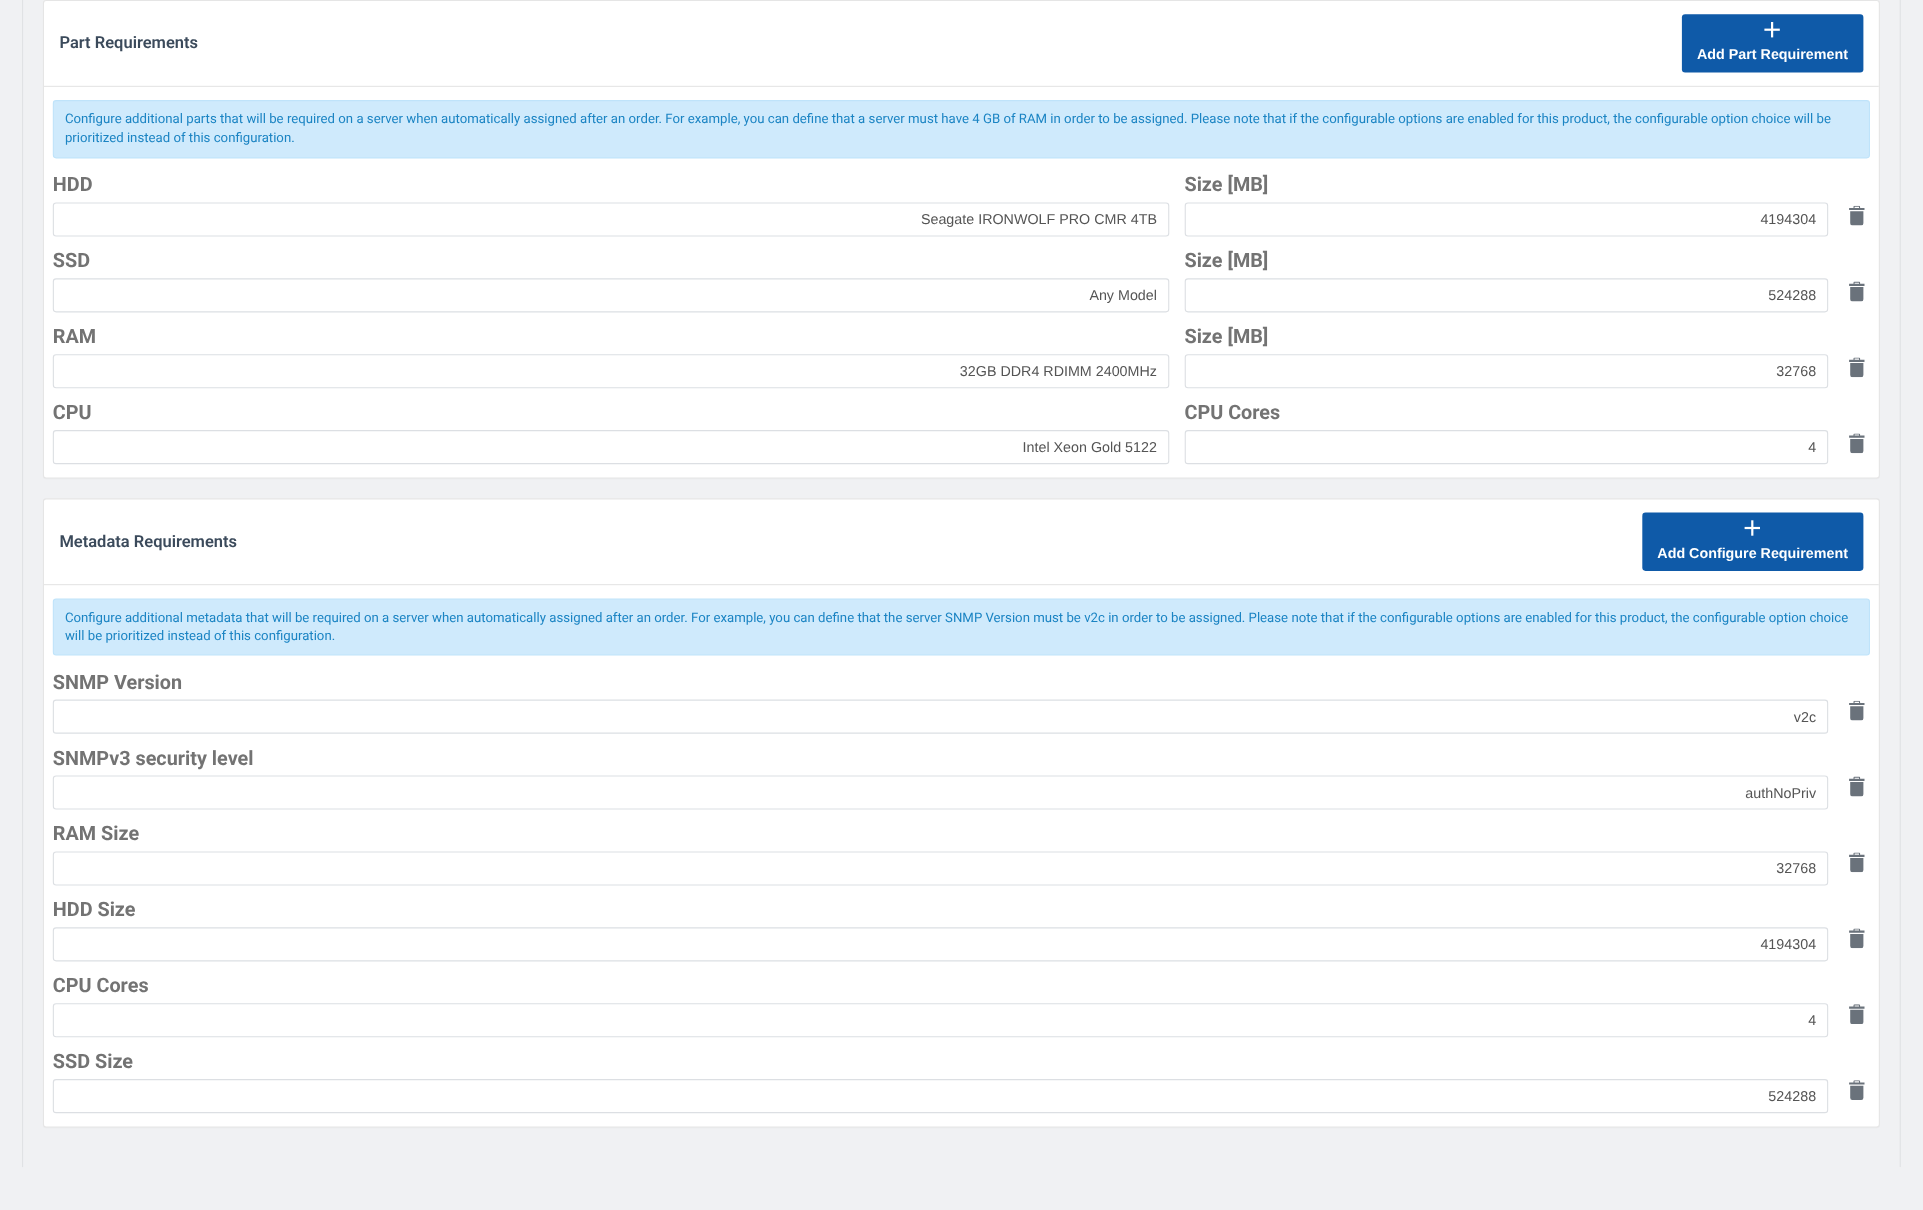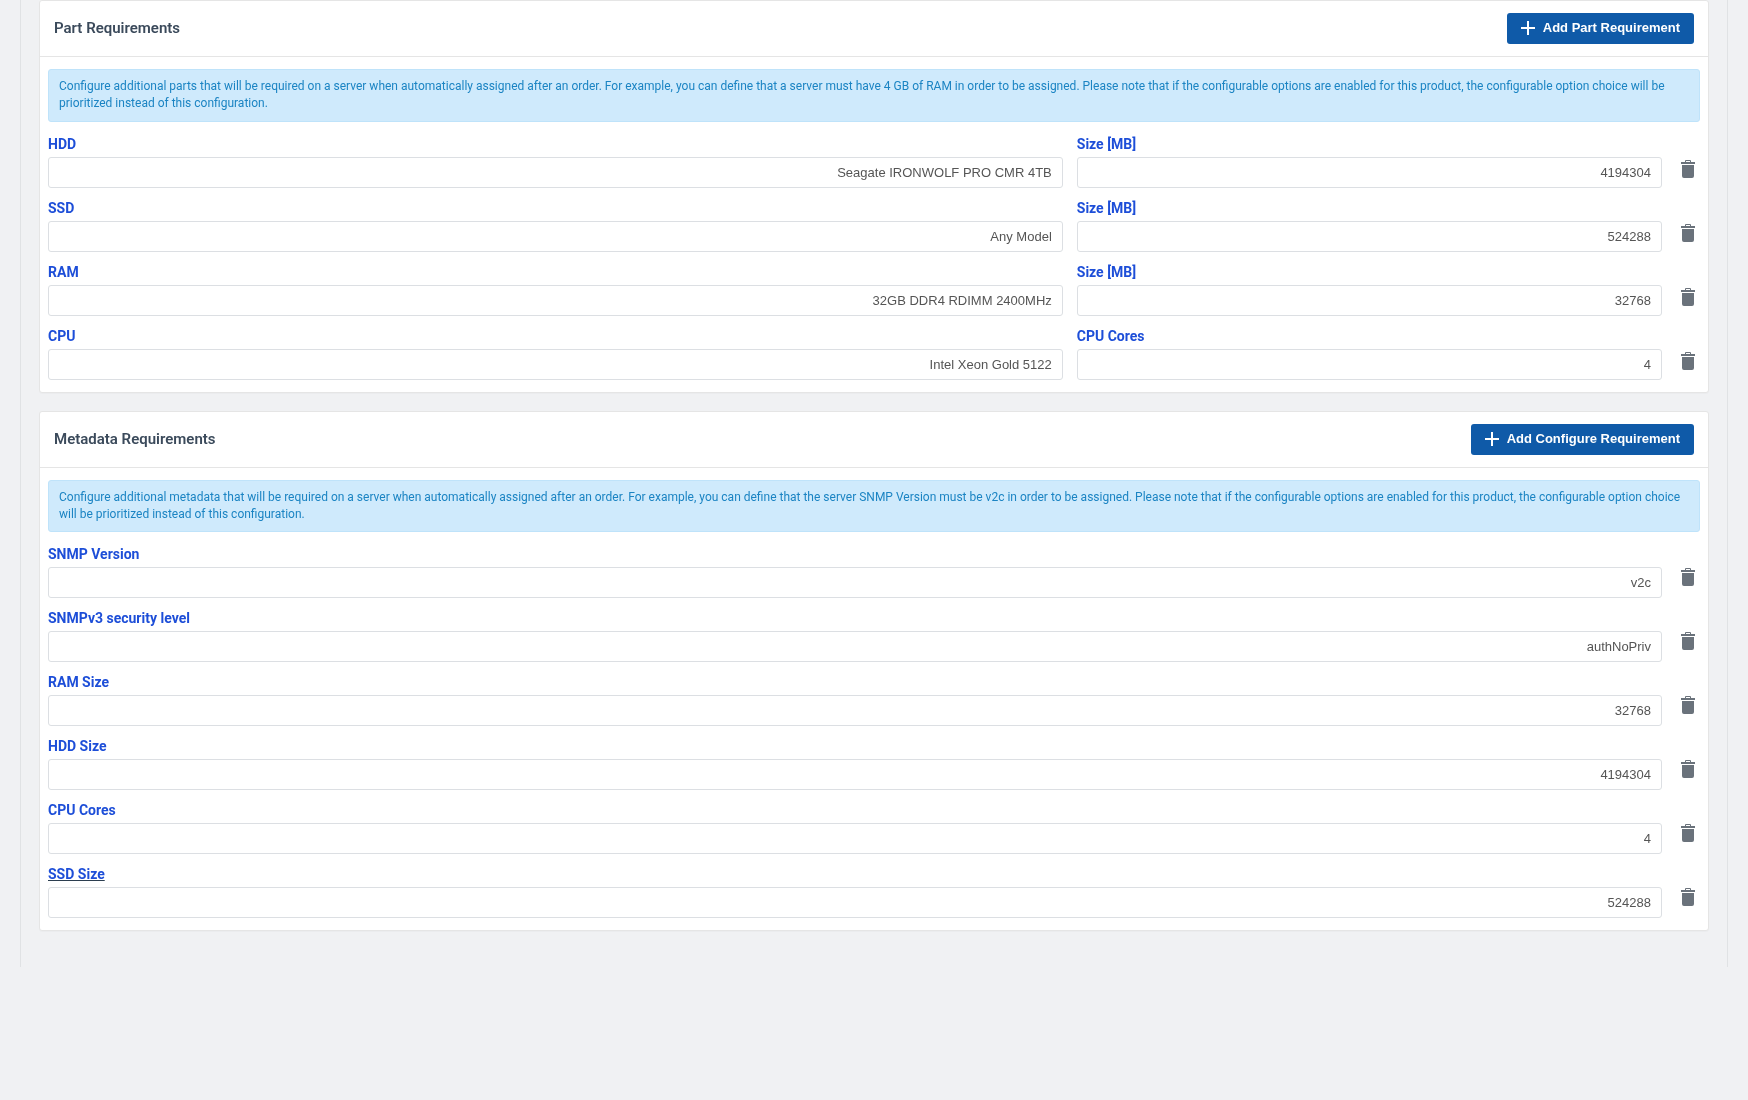--- a/index.html
+++ b/index.html
@@ -35,20 +35,21 @@
       gap: 8px;
       background: #0f5aa8;
       color: #fff;
       border: none;
       padding: 7px 14px;
       font-size: 13px;
       font-weight: 600;
       border-radius: 3px;
       cursor: pointer;
       line-height: 1.3;
+      flex-direction: column;
     }
     .plus-icon {
       display: inline-block;
       width: 14px;
       height: 14px;
       position: relative;
       flex-shrink: 0;
     }
     .plus-icon::before, .plus-icon::after {
       content: "";
@@ -87,29 +88,29 @@
       align-items: flex-end;
       padding-bottom: 6px;
     }
 
     .one-col-row {
       display: flex;
       gap: 14px;
       margin-bottom: 12px;
       align-items: flex-end;
     }
-    .one-col-row:last-child { margin-bottom: 0; text-decoration: underline; }
+    .one-col-row:last-child { margin-bottom: 0; }
     .one-col-row .col-full { flex: 1 1 auto; }
     .one-col-row .col-trash { padding-bottom: 8px; }
 
     label.field-label {
       display: block;
       font-weight: 700;
-      font-size: 14px;
-      color: #1d4ed8;
+      font-size: 18px;
+      color: #737373;
       margin-bottom: 5px;
     }
     .form-control {
       width: 100%;
       border: 1px solid #dcdfe3;
       border-radius: 3px;
       padding: 7px 10px;
       font-size: 13px;
       color: #555;
       background: #fff;

